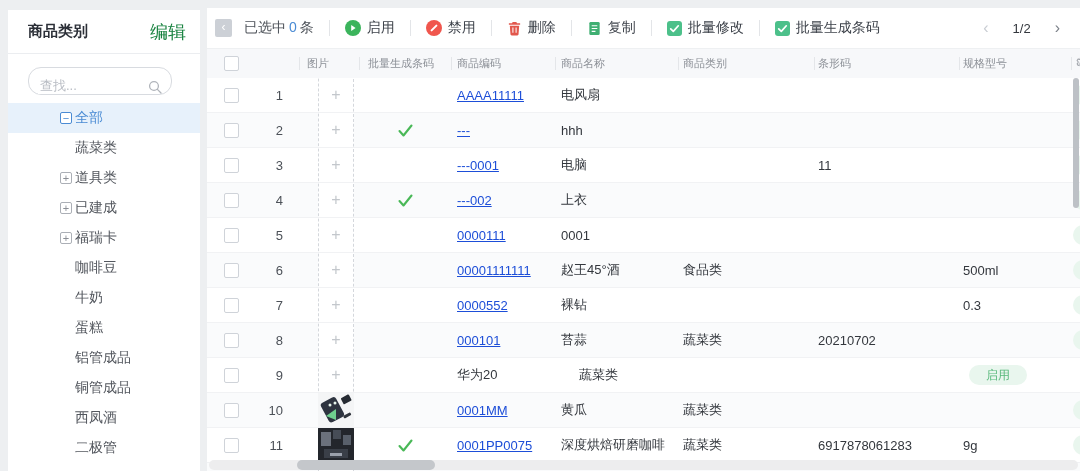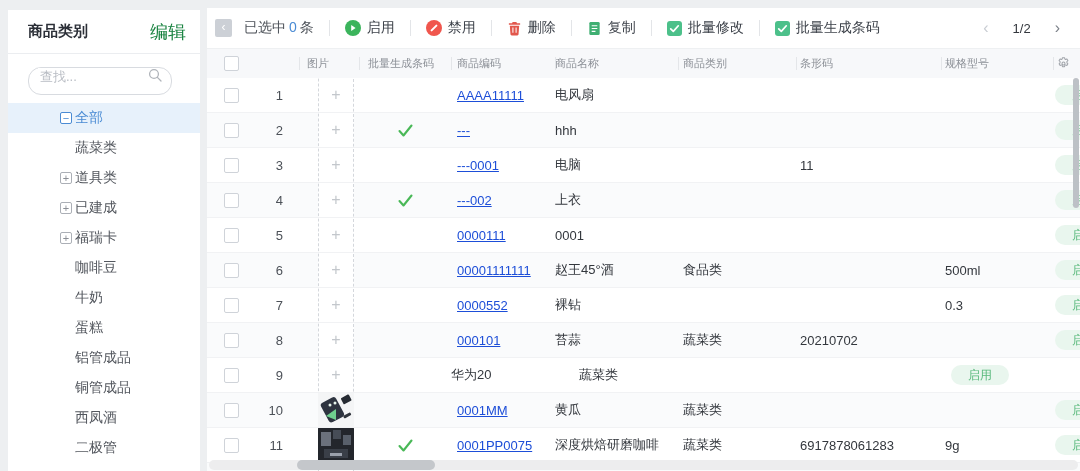--- a/index.html
+++ b/index.html
@@ -9,21 +9,21 @@
     background:#edeff1;
     font-family:"Liberation Sans","DejaVu Sans",sans-serif;
     -webkit-font-smoothing:antialiased;
   }
 
   
   .sidebar { position:absolute; left:8px; top:10px; width:192px; height:461px; background:#fff; overflow:hidden; }
   .sb-header { height:44px; display:flex; align-items:center; justify-content:space-between; padding:0 14px 0 20px; border-bottom:1px solid #ebedf0; }
   .sb-title { font-size:15px; font-weight:700; color:#2c3038; }
   .sb-edit { font-size:18px; color:#15803d; cursor:pointer; text-decoration:none; }
-  .search-box { margin:13px 28px 8px 20px; height:28px; border:1px solid #d8dbe0; border-radius:13px; display:flex; align-items:flex-start; padding:0 9px; background:#fff; }
+  .search-box { margin:13px 28px 8px 20px; height:28px; border:1px solid #d8dbe0; border-radius:13px; display:flex; align-items:flex-end; padding:0 9px; background:#fff; }
   .search-box input { border:none; outline:none; flex:1; font-size:13px; color:#333; min-width:0; font-family:inherit; }
   .search-box input::placeholder { color:#b9bdc4; }
   .tree { margin-top:4px; }
   .tree-item { position:relative; height:30px; display:flex; align-items:center; padding-left:67px; font-size:14px; color:#53575e; cursor:pointer; }
   .tree-item.selected { background:#e7f1fb; color:#4a8bd4; }
   .expander { position:absolute; left:52px; top:9px; width:12px; height:12px; border:1px solid #abafb6; border-radius:2px; font-size:11px; line-height:10px; text-align:center; color:#8a8e95; background:#fff; }
   .tree-item.selected .expander { border-color:#4a8bd4; color:#4a8bd4; }
 
   
   .main { position:absolute; left:207px; top:8px; width:873px; height:463px; background:#fff; overflow:hidden; }
@@ -41,23 +41,23 @@
   .pg-next { color:#7d828a; font-size:16px; cursor:pointer; }
 
   
   .thead { height:30px; background:#f7f8fa; border-top:1px solid #eef0f2; display:flex; align-items:center; font-size:11px; color:#8b8f96; }
   .cell { height:100%; display:flex; align-items:center; flex:none; position:relative; overflow:hidden; }
   .c-check { width:48px; justify-content:center; }
   .c-idx   { width:44px; justify-content:flex-end; padding-right:16px; color:#4c5158; }
   .c-img   { width:60px; padding-left:8px; }
   .c-aux   { width:92px; padding-left:9px; }
   .c-code  { width:104px; padding-left:6px; }
-  .c-name  { width:123px; }
+  .c-name  { width:123px; padding-left:6px; }
   .c-cat   { width:118px; padding-left:5px; }
-  .c-bar   { width:145px; padding-left:4px; }
+  .c-bar   { width:145px; padding-left:4px;margin-left:18px; }
   .c-spec  { width:112px; padding-left:4px; }
   .c-status{ width:27px; overflow:visible; }
   .thead .cell:not(.c-check)::before { content:""; position:absolute; left:0; top:8px; width:1px; height:13px; background:#e4e6e9; }
   .thead .c-idx::before { display:none; }
   .thead .c-aux { justify-content:flex-start; }
   .gear { margin-left:3px; flex:none; cursor:pointer; }
 
   .trow { height:35px; display:flex; align-items:center; border-bottom:1px solid #f1f2f4; font-size:13px; color:#33373d; background:#fff; }
   .trow.even { background:#fafbfc; }
   .trow .c-img { padding-left:0; }

